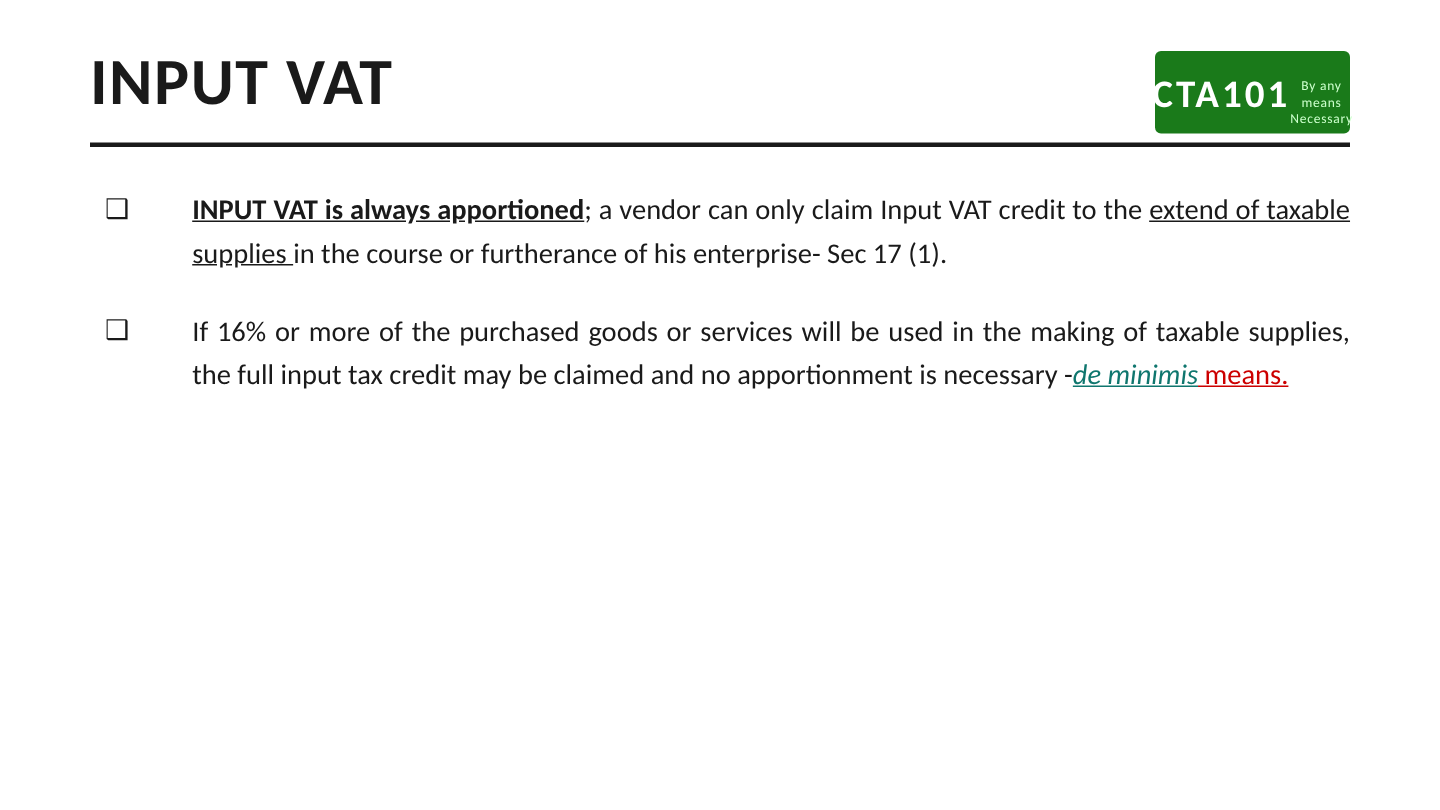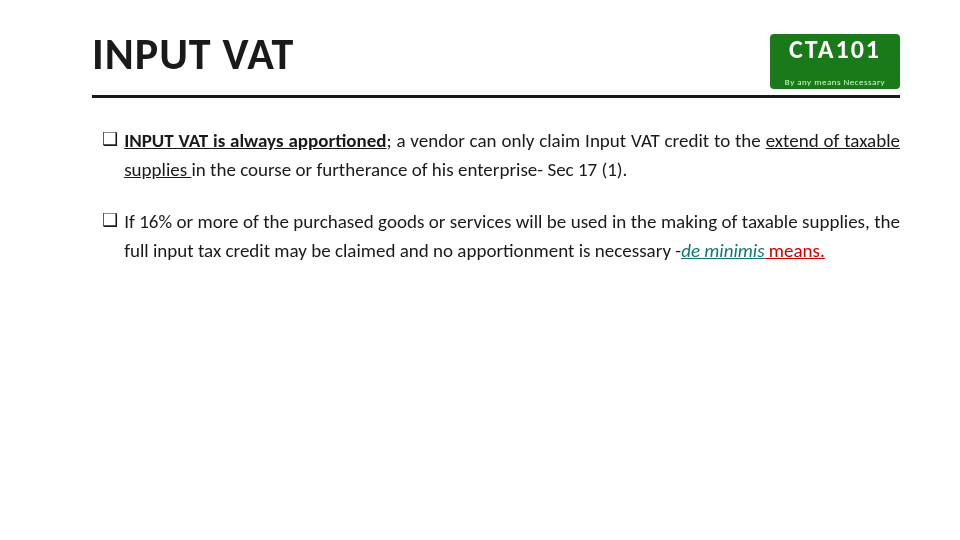--- a/index.html
+++ b/index.html
@@ -14,21 +14,21 @@
       background: #ffffff;
       font-family: 'Calibri', 'Arial', sans-serif;
       overflow: hidden;
     }
 
     .slide {
       width: 960px;
       height: 540px;
       background: #ffffff;
       position: relative;
-      padding: 30px 60px 40px 92px;
+      padding: 30px 60px 40px 60px;
     }
 
     .header-section {
       display: flex;
       align-items: flex-start;
       justify-content: space-between;
       margin-bottom: 6px;
     }
 
     .title {
@@ -38,21 +38,21 @@
       letter-spacing: 1px;
       line-height: 1.1;
     }
 
     .logo {
       width: 130px;
       height: 55px;
       background: #1a7a1a;
       border-radius: 4px;
       display: flex;
-      flex-direction: column;
+      flex-direction: row;
       align-items: center;
       justify-content: center;
       padding: 4px 8px;
       flex-shrink: 0;
       margin-top: 4px;
     }
 
     .logo-top {
       font-size: 26px;
       font-weight: 900;
@@ -100,20 +100,21 @@
       margin-right: 6px;
       margin-top: 2px;
       flex-shrink: 0;
     }
 
     .bullet-text {
       font-size: 19px;
       color: #1a1a1a;
       line-height: 1.55;
       text-align: justify;
+      margin-left: 36px;
     }
 
     .bold-underline {
       font-weight: 700;
       text-decoration: underline;
     }
 
     .underline {
       text-decoration: underline;
     }

